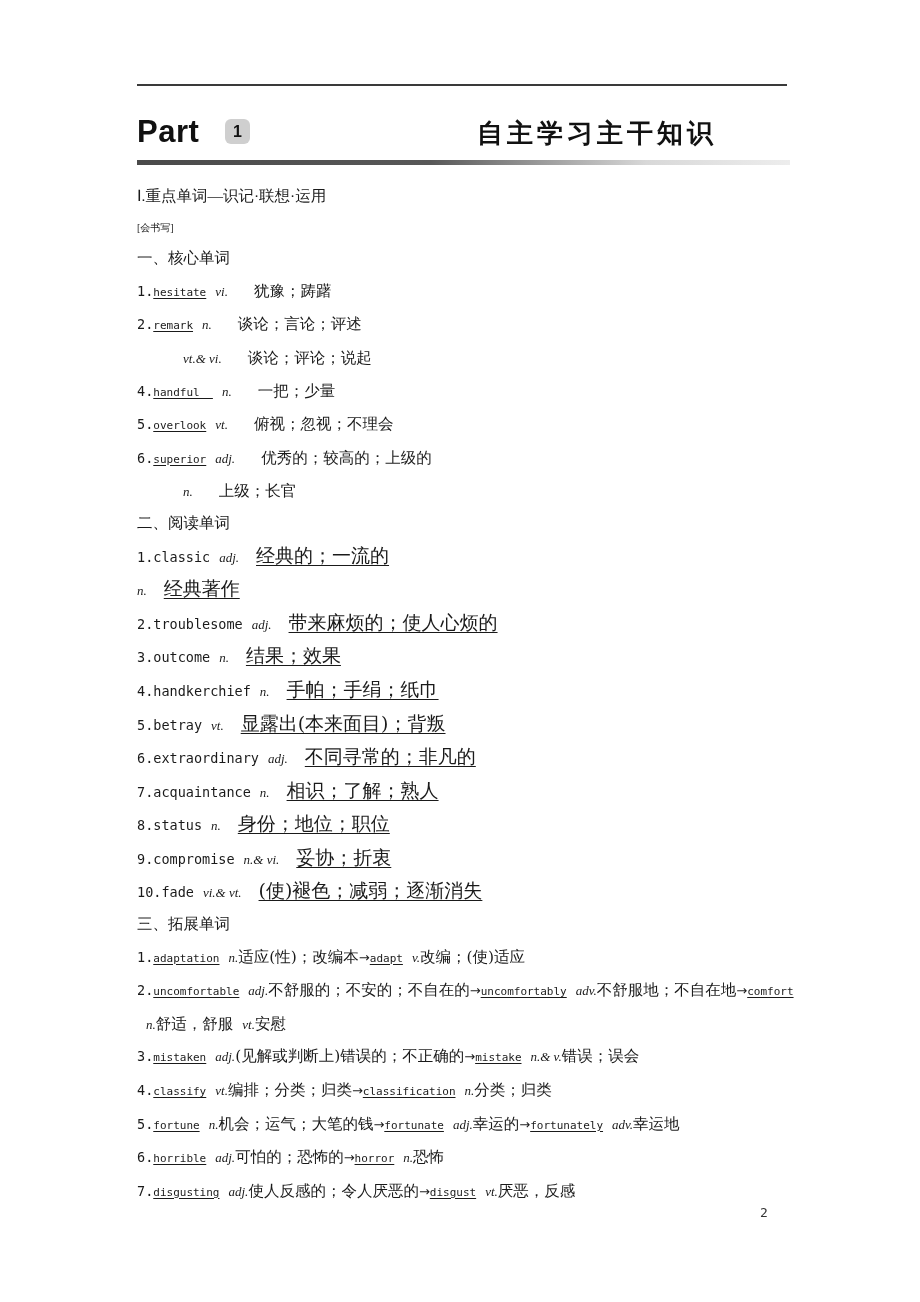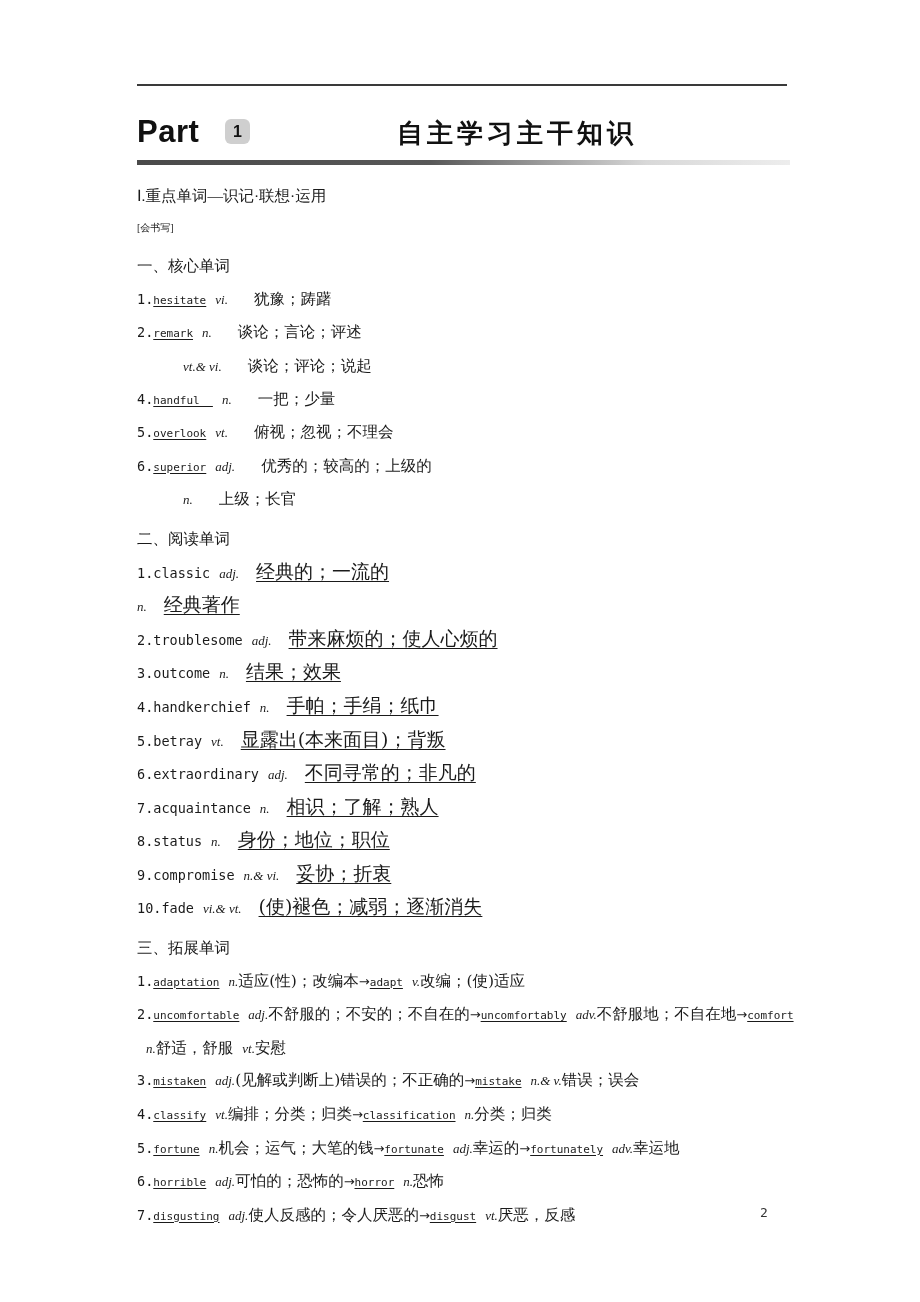--- a/index.html
+++ b/index.html
@@ -32,20 +32,21 @@
   .part-num {
     position:absolute; left:88px; top:7px;
     width:25px; height:25px; border-radius:6px;
     background:#cfcfcf;
     font-family:"Liberation Sans", sans-serif;
     font-weight:bold; font-size:16px; color:#111;
     text-align:center; line-height:26px;
   }
   .cn-title {
     position:absolute; left:260px; top:2px; width:400px;
+    text-align:center;
     font-family:"DejaVu Serif","Liberation Serif", serif;
     font-size:26px; font-weight:bold; letter-spacing:4px;
     color:#111; line-height:38px;
     white-space:nowrap;
   }
   .title-bar {
     position:absolute; left:137px; top:160px; width:653px; height:5px;
     background:linear-gradient(to right,#4a4a4a 0%,#585858 45%,#9b9b9b 62%,#d8d8d8 78%,#ededed 100%);
   }
 
@@ -62,21 +63,21 @@
 
   .sec-head { font-size:15.5px; line-height:31.6px; }
   .bracket  { font-size:10px; line-height:31.6px; }
   .subhead  { font-size:15.5px; line-height:31.6px; }
 
   
   .en   { font-family:"DejaVu Sans Mono","Liberation Mono", monospace; font-size:13.5px; }
   .enu  { font-family:"DejaVu Sans Mono","Liberation Mono", monospace; font-size:11px;
           text-decoration:underline; text-underline-offset:2px; }
   .pos  { font-style:italic; font-family:"Liberation Serif", serif; font-size:13px; }
-  .cn   { font-family:"DejaVu Serif","Liberation Serif", serif; font-size:15.5px;margin-top:8px; }
+  .cn   { font-family:"DejaVu Serif","Liberation Serif", serif; font-size:15.5px; }
   .cnu  { font-family:"DejaVu Serif","Liberation Serif", serif; font-size:19px;
           text-decoration:underline; text-underline-offset:3px; }
   .num  { font-family:"DejaVu Sans Mono","Liberation Mono", monospace; font-size:13.5px; }
   .sp1  { display:inline-block; width:9px; }
   .sp2  { display:inline-block; width:17px; }
   .sp3  { display:inline-block; width:26px; }
   .sp4  { display:inline-block; width:46px; }
   .arrow { font-family:"DejaVu Sans", sans-serif; font-size:13px; }
 
   

